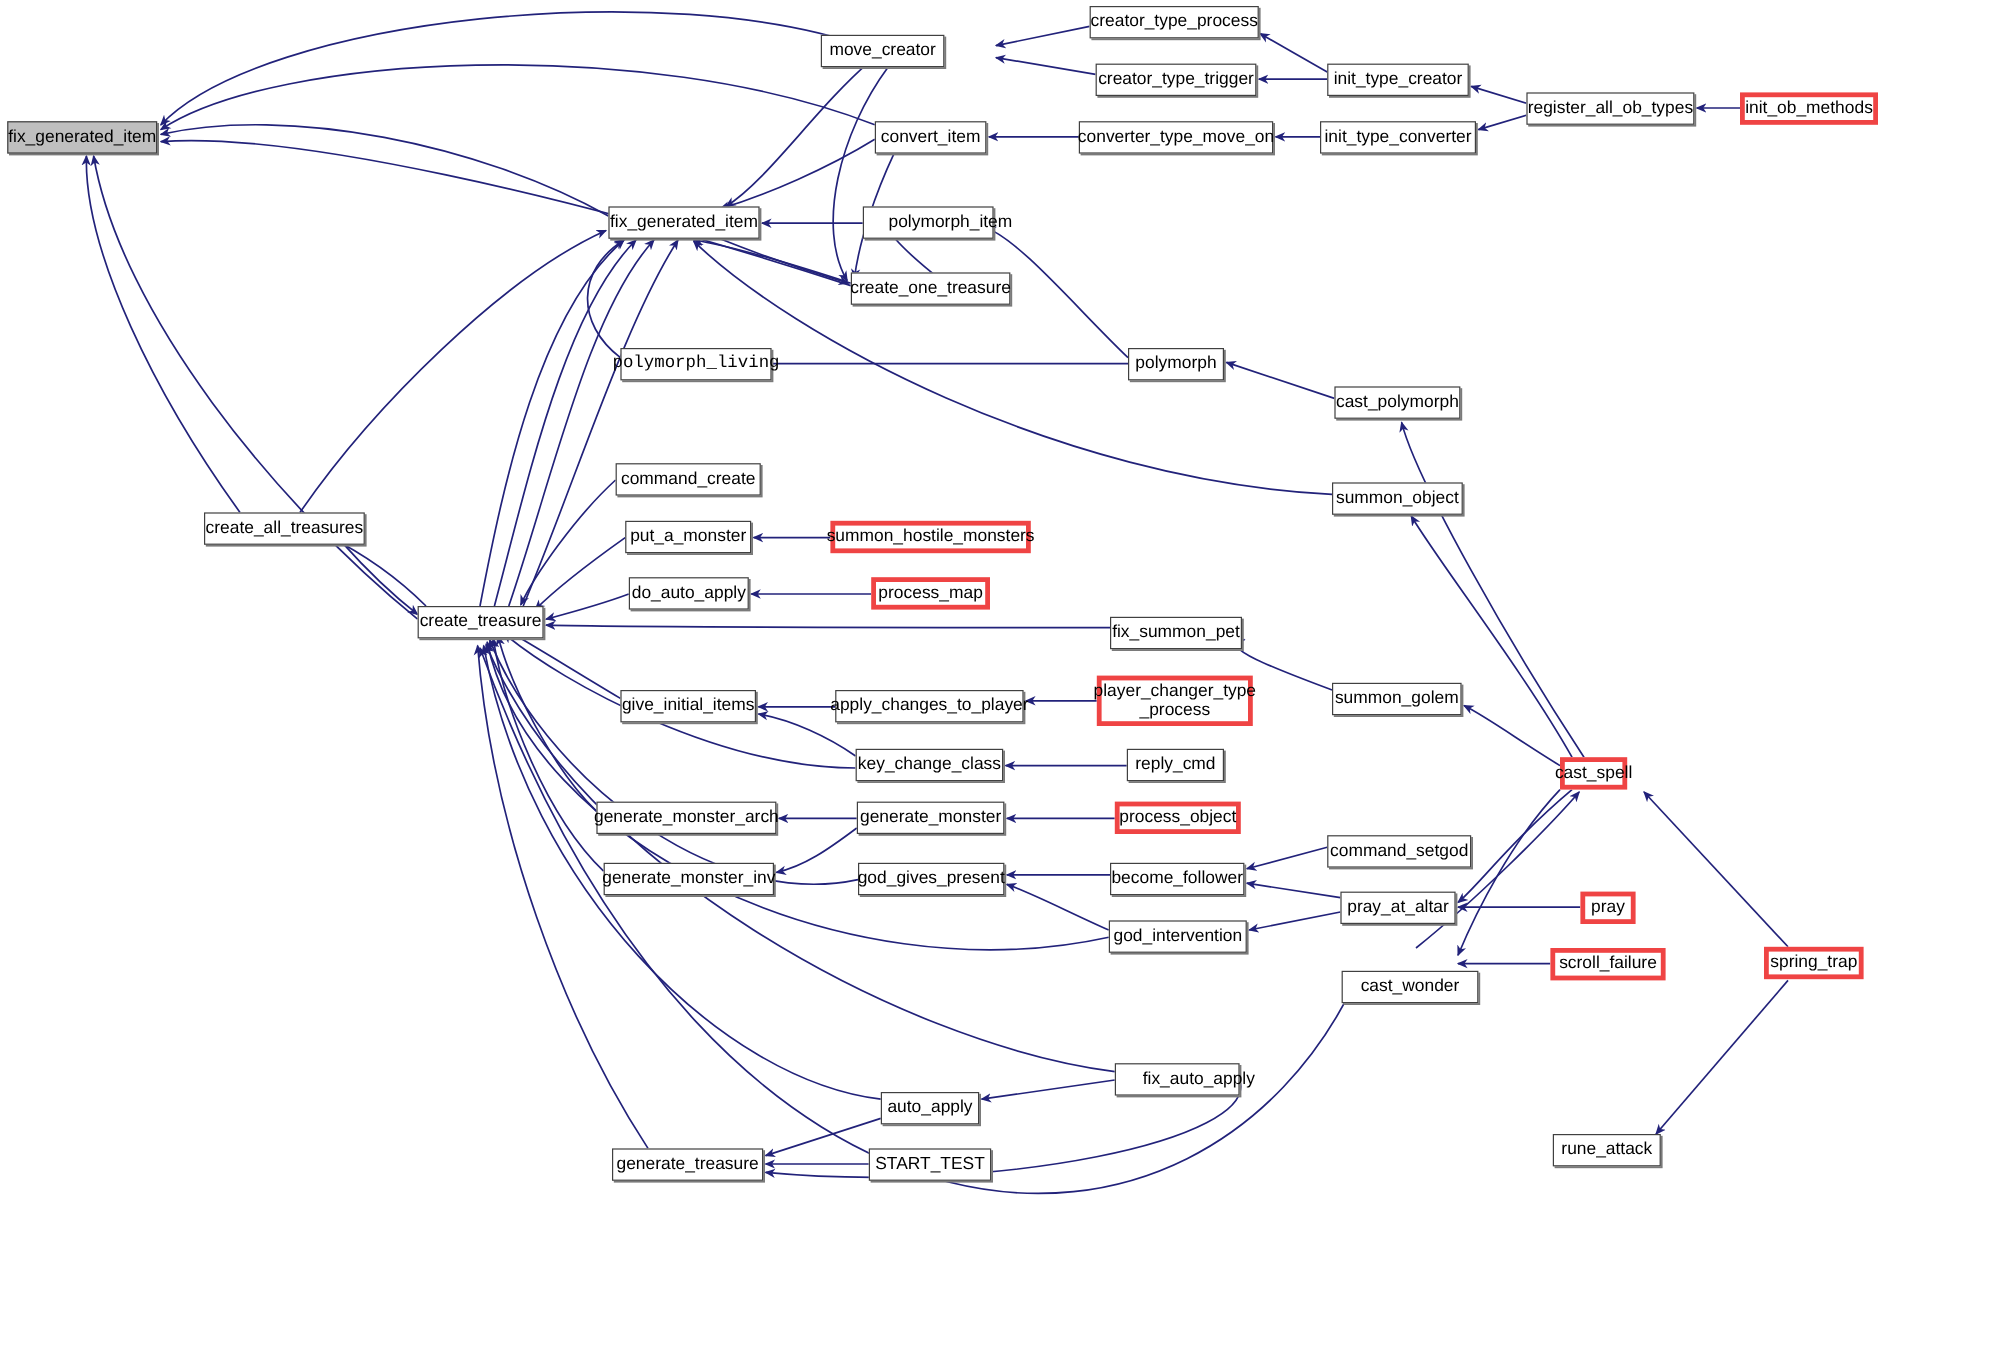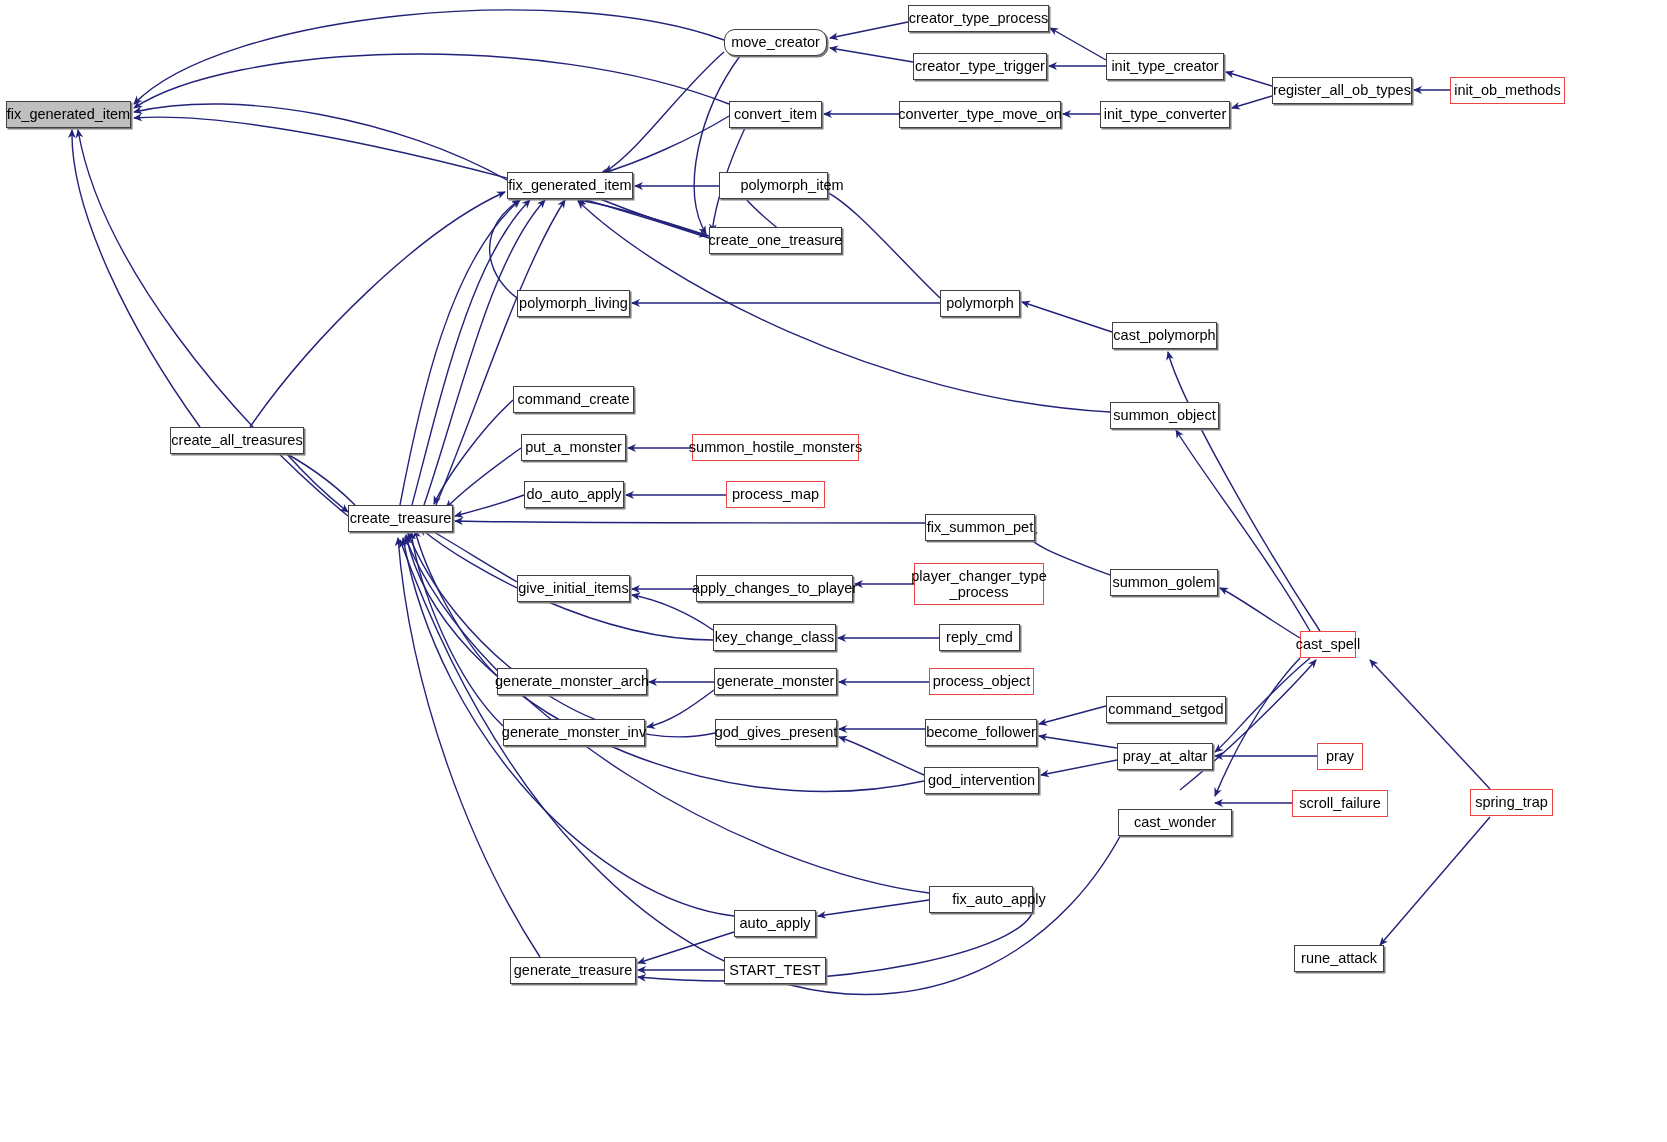--- a/index.html
+++ b/index.html
@@ -5,21 +5,21 @@
 <style>
   html,body{margin:0;padding:0;background:#ffffff;}
   #graph{position:relative;width:1667px;height:1142px;overflow:hidden;
          font-family:"Liberation Sans","DejaVu Sans",sans-serif;background:#fff;}
   #edges{position:absolute;left:0;top:0;width:1667px;height:1142px;}
   .node{position:absolute;box-sizing:border-box;display:flex;align-items:center;
         justify-content:center;text-align:center;background:#ffffff;
         border:1px solid #404040;font-size:14.5px;color:#000000;line-height:1.12;
         white-space:pre-line;letter-spacing:0px;
         box-shadow:1.5px 1.5px 0 0 #7a7a7a;}
-  .node.red{border:1px solid #ef4444;box-shadow:none;}
+  .node.red{border:4px solid #ef4444;box-shadow:none;}
   .node.root{background:#bfbfbf;border:1px solid #404040;}
 </style>
 </head>
 <body>
 
 <div id="graph">
   <svg id="edges" viewBox="0 0 1667 1142" xmlns="http://www.w3.org/2000/svg">
     <defs>
       <marker id="ah" markerWidth="9" markerHeight="9" refX="8" refY="4.5" orient="auto" markerUnits="userSpaceOnUse">
         <path d="M0,0.6 L9,4.5 L0,8.4 L2.6,4.5 Z" fill="#22227a"></path>
@@ -100,33 +100,33 @@
         <path d="M 929,900 L 818,916" marker-end="url(#ah)"></path>
         <path d="M 734,916 C 600,900 440,740 403,538" marker-end="url(#ah)"></path>
         <path d="M 734,932 L 638,963" marker-end="url(#ah)"></path>
         <path d="M 724,970 L 638,970" marker-end="url(#ah)"></path>
         <path d="M 1033,900 C 1050,950 830,995 638,977" marker-end="url(#ah)"></path>
         <path d="M 1130,817 C 1000,1090 600,1085 400,540" marker-end="url(#ah)"></path>
         <path d="M 540,957 C 470,850 410,690 398,538" marker-end="url(#ah)"></path>
       </g>
   </svg>
 <div class="node root" style="left: 6px; top: 101px; width: 125px; height: 27px;">fix_generated_item</div>
-    <div class="node" style="left: 724px; top: 29px; width: 103px; height: 27px; border-radius: 11px;">move_creator</div>
+    <div class="node" style="left: 684px; top: 29px; width: 103px; height: 27px;">move_creator</div>
     <div class="node" style="left: 908px; top: 5px; width: 141px; height: 27px;">creator_type_process</div>
     <div class="node" style="left: 913px; top: 53px; width: 134px; height: 27px;">creator_type_trigger</div>
     <div class="node" style="left: 1106px; top: 53px; width: 118px; height: 27px;">init_type_creator</div>
     <div class="node" style="left: 1272px; top: 77px; width: 140px; height: 27px;">register_all_ob_types</div>
     <div class="node red" style="left: 1450px; top: 77px; width: 115px; height: 27px;">init_ob_methods</div>
     <div class="node" style="left: 729px; top: 101px; width: 93px; height: 27px;">convert_item</div>
     <div class="node" style="left: 899px; top: 101px; width: 162px; height: 27px;">converter_type_move_on</div>
     <div class="node" style="left: 1100px; top: 101px; width: 130px; height: 27px;">init_type_converter</div>
     <div class="node" style="left: 507px; top: 172px; width: 126px; height: 27px;">fix_generated_item</div>
     <div class="node" style="left: 719px; top: 172px; width: 109px; height: 27px; padding-left: 37px;">polymorph_item</div>
     <div class="node" style="left: 709px; top: 227px; width: 133px; height: 27px;">create_one_treasure</div>
-    <div class="node" style="left: 517px; top: 290px; width: 113px; height: 27px;">polymorph_living</div>
+    <div class="node" style="left: 517px; top: 290px; width: 126px; height: 27px; font-family: Liberation Mono, monospace;">polymorph_living</div>
     <div class="node" style="left: 940px; top: 290px; width: 80px; height: 27px;">polymorph</div>
     <div class="node" style="left: 1112px; top: 322px; width: 105px; height: 27px;">cast_polymorph</div>
     <div class="node" style="left: 1110px; top: 402px; width: 109px; height: 27px;">summon_object</div>
     <div class="node" style="left: 513px; top: 386px; width: 121px; height: 27px;">command_create</div>
     <div class="node" style="left: 170px; top: 427px; width: 134px; height: 27px;">create_all_treasures</div>
     <div class="node" style="left: 521px; top: 434px; width: 105px; height: 27px;">put_a_monster</div>
     <div class="node red" style="left: 692px; top: 434px; width: 167px; height: 27px;">summon_hostile_monsters</div>
     <div class="node" style="left: 524px; top: 481px; width: 100px; height: 27px;">do_auto_apply</div>
     <div class="node red" style="left: 726px; top: 481px; width: 99px; height: 27px;">process_map</div>
     <div class="node" style="left: 348px; top: 505px; width: 105px; height: 27px;">create_treasure</div>

